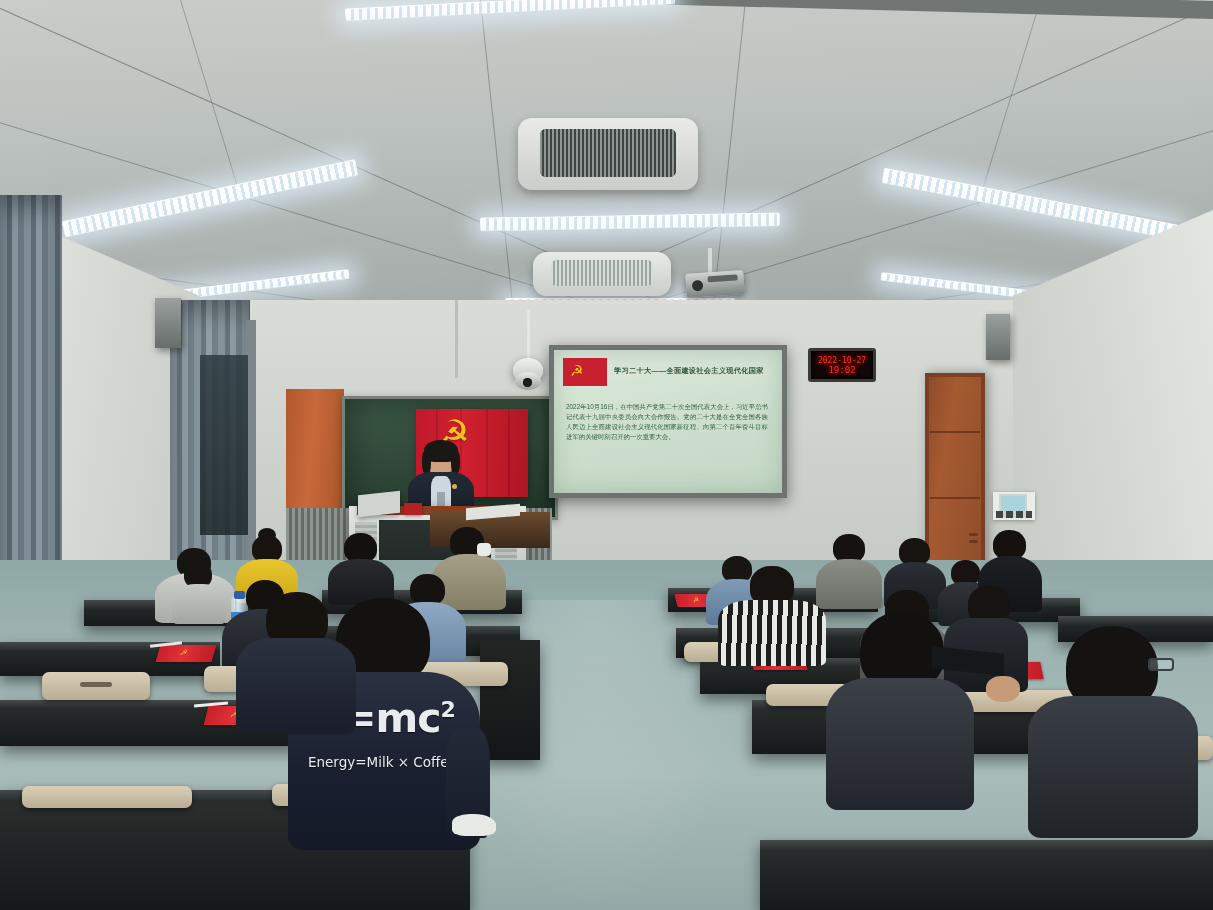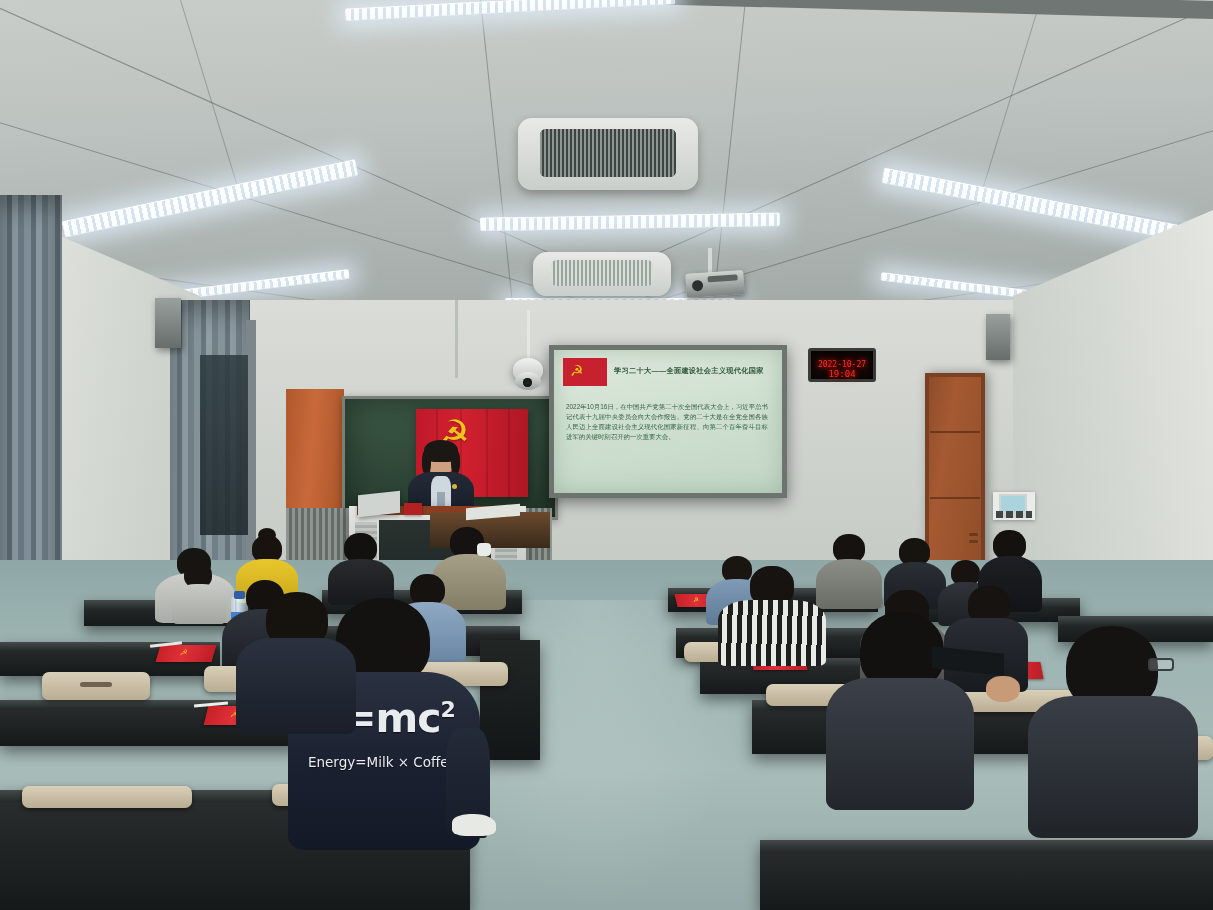--- a/index.html
+++ b/index.html
@@ -216,23 +216,23 @@
     <div class="screen" style="left:5px;top:5px;right:5px;bottom:5px;">
 
       <div class="slide-flag" style="left:9px;top:8px;width:44px;height:28px;">
         <span class="em" style="left:7px;top:5px;">☭</span>
       </div>
       <div class="slide-title" style="left:60px;top:16px;font-size:7.2px;letter-spacing:.3px;">学习二十大——全面建设社会主义现代化国家</div>
       <div class="slide-body" style="left:12px;top:52px;width:202px;font-size:6.4px;text-align:justify;">2022年10月16日，在中国共产党第二十次全国代表大会上，习近平总书记代表十九届中央委员会向大会作报告。党的二十大是在全党全国各族人民迈上全面建设社会主义现代化国家新征程、向第二个百年奋斗目标进军的关键时刻召开的一次重要大会。</div>
     </div>
   </div>
 
-  <div class="abs led" style="left:808px;top:348px;width:62px;height:28px;justify-content:flex-end;">
+  <div class="abs led" style="left:808px;top:348px;width:62px;height:28px;">
     <span style="font-size:8px;">2022-10-27</span>
-    <span style="font-size:9px;">19:04</span>
+    <span style="font-size:9px;">19:02</span>
   </div>
 
   <div class="abs cam-rod" style="left:527px;top:310px;width:3px;height:52px;"></div>
   <div class="abs cam-body" style="left:513px;top:358px;width:30px;height:24px;">
     <div class="cam-dome" style="left:2px;top:14px;width:26px;height:18px;"></div>
     <div class="cam-eye" style="left:10px;top:20px;width:9px;height:9px;"></div>
   </div>
   <div class="abs" style="left:455px;top:300px;width:3px;height:78px;background:#b9bfbb;"></div>
 
   <div class="abs stage" style="left:272px;top:566px;width:300px;height:44px;"></div>

